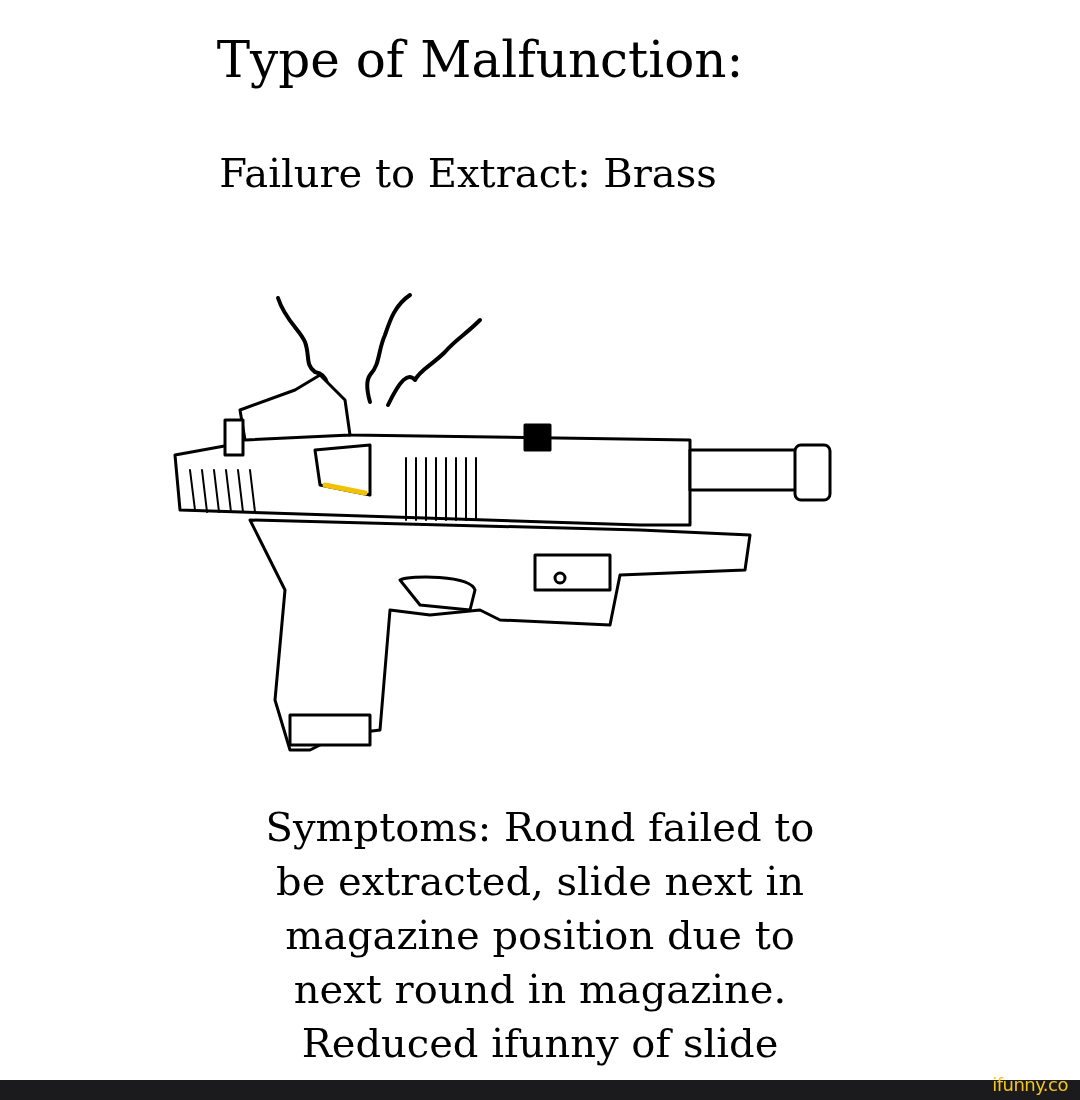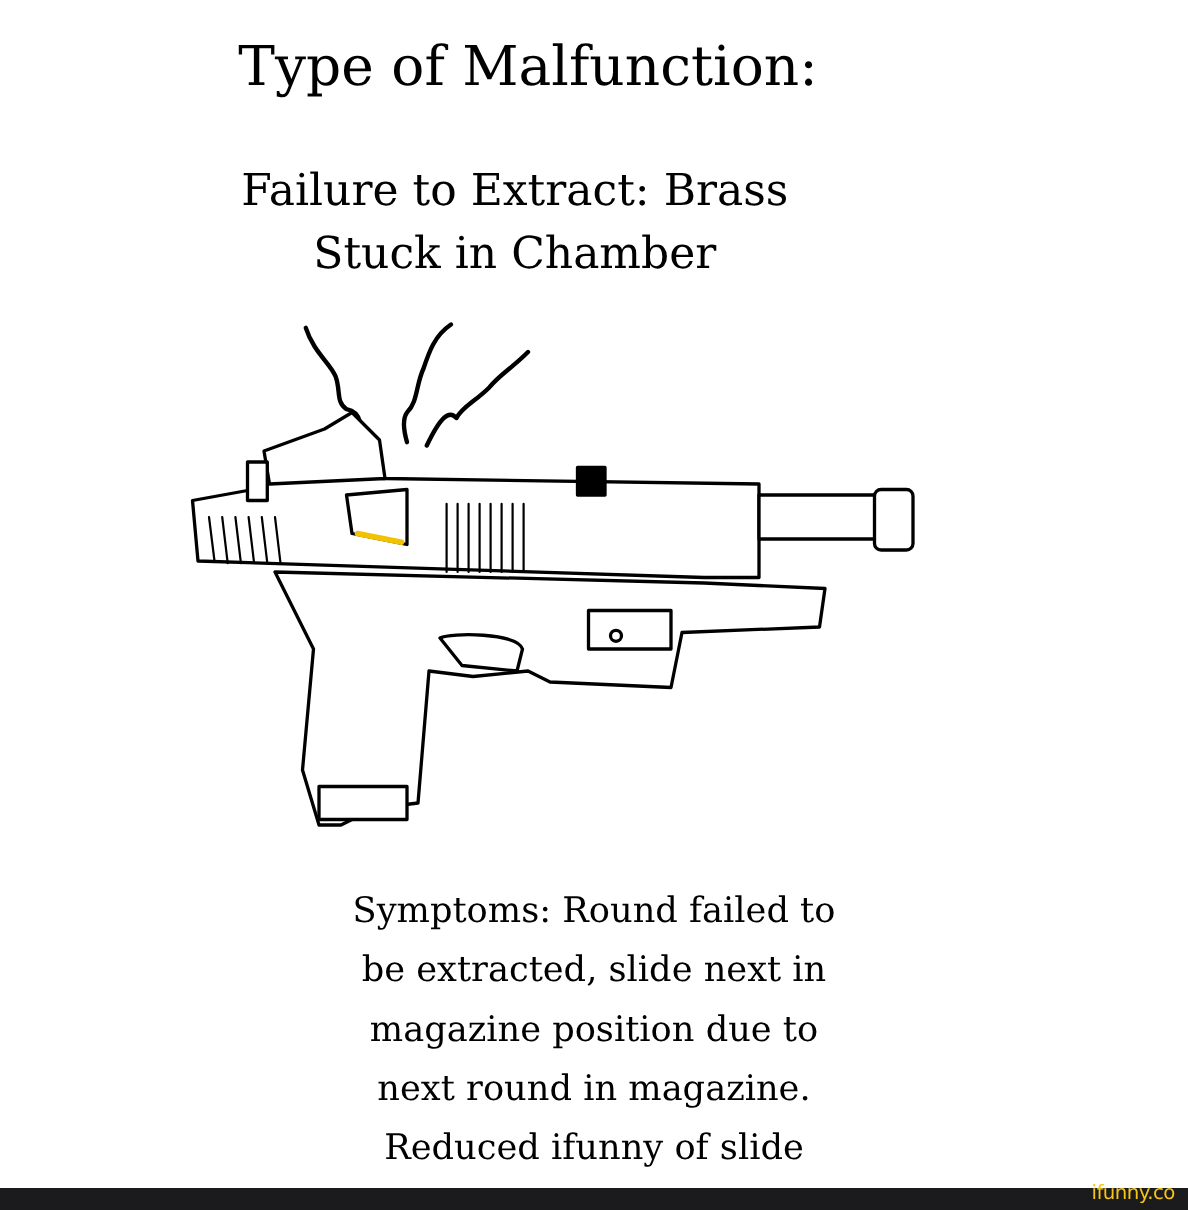--- a/index.html
+++ b/index.html
@@ -1,30 +1,29 @@
 <!DOCTYPE html>
 <html><head>
   <meta charset="utf-8">
   <style>
     html, body { margin: 0; padding: 0; background: #ffffff; }
     body { width: 1080px; height: 1100px; position: relative; overflow: hidden; font-family: "DejaVu Serif", serif; color: #000; }
     .title { position: absolute; top: 30px; left: 0; width: 960px; text-align: center; font-size: 50px; line-height: 60px; font-family: "DejaVu Serif", serif; }
     .subtitle { position: absolute; top: 132px; left: 0; width: 936px; text-align: center; font-size: 40px; line-height: 58px; margin-top: 12px; }
     .illustration { position: absolute; left: 170px; top: 280px; width: 700px; height: 480px; }
-    .symptoms { position: absolute; top: 800px; left: 0; width: 1080px; text-align: center; font-size: 32px; line-height: 54px; }
+    .symptoms { position: absolute; top: 800px; left: 0; width: 1080px; text-align: center; font-size: 40px; line-height: 54px; }
     .footer-bar { position: absolute; left: 0; top: 1080px; width: 1080px; height: 20px; background: #1b1a1d; }
     .brand { position: absolute; right: 12px; top: -6px; font-family: "DejaVu Sans", sans-serif; font-weight: normal; font-size: 18px; color: #f5c518; letter-spacing: -0.5px; }
   </style>
 </head>
 <body>
 
 <div class="title">Type of Malfunction:</div>
 <div class="subtitle">
   <div>Failure to Extract: Brass</div>
-  <div>Stuck in Chamber</div>
 </div>
 
 <svg class="illustration" viewBox="0 0 700 480" fill="none" stroke="#000" stroke-width="3" stroke-linejoin="round" stroke-linecap="round">
 
   <g stroke-width="4">
     <path d="M108 18 C115 40,130 50,135 62 C140 75,135 85,145 92 C160 95,158 110,157 118"></path>
     <path d="M240 15 C225 25,220 40,215 55 C208 70,210 85,200 95 C195 102,198 115,200 122"></path>
     <path d="M310 40 C295 55,285 60,275 72 C262 85,250 90,245 100 C238 92,230 100,218 125"></path>
   </g>
 

